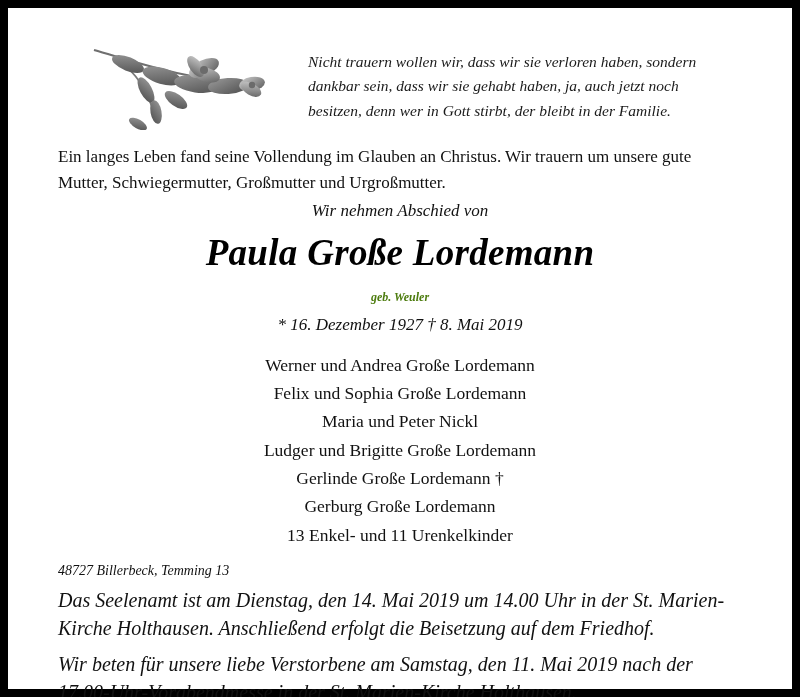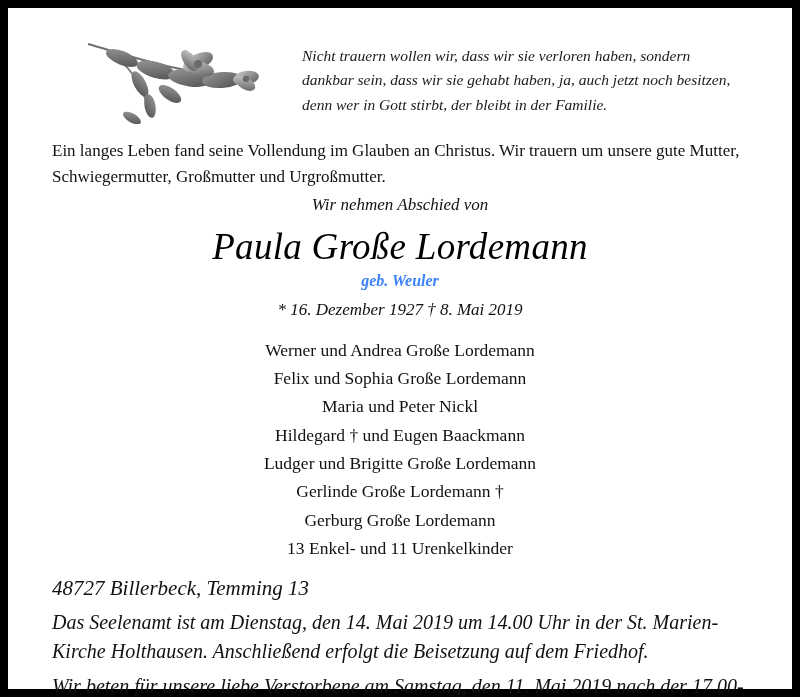--- a/index.html
+++ b/index.html
@@ -14,21 +14,21 @@
     color: #111111;
     overflow: hidden;
   }
   .obituary {
     position: relative;
     width: 800px;
     height: 697px;
     box-sizing: border-box;
     border: 8px solid #000000;
     background: #ffffff;
-    padding: 10px;
+    padding: 16px;
   }
   .inner {
     position: relative;
     width: 100%;
     height: 100%;
     box-sizing: border-box;
     padding: 14px 34px 10px 34px;
   }
   
   .top-row {
@@ -71,32 +71,32 @@
     text-align: center;
     font-size: 17px;
     font-style: italic;
     color: #111111;
   }
   .name {
     margin-top: 12px;
     text-align: center;
     font-size: 37px;
     font-style: italic;
-    font-weight: normal;
+    font-weight: bold;
     letter-spacing: 0.3px;
     color: #000000;
     line-height: 1.1;
   }
   .maiden {
-    margin-top: 4px;
-    text-align: center;
-    font-size: 16px;
+    margin-top: 16px;
+    text-align: center;
+    font-size: 12px;
     font-style: italic;
     font-weight: bold;
-    color: #3b82f6;
+    color: #4d7c0f;
   }
   .dates {
     margin-top: 10px;
     text-align: center;
     font-size: 17px;
     font-style: italic;
     color: #111111;
   }
   
   .mourners {
@@ -104,21 +104,21 @@
     text-align: center;
   }
   .mourner {
     font-size: 17.5px;
     line-height: 1.62;
     color: #111111;
   }
   
   .address {
     margin-top: 14px;
-    font-size: 21px;
+    font-size: 14px;
     font-style: italic;
     color: #111111;
   }
   .note {
     margin-top: 7px;
     font-size: 20px;
     font-style: italic;
     line-height: 1.42;
     color: #111111;
   }
@@ -180,21 +180,20 @@
     <div class="name">Paula Große Lordemann</div>
 
     <div class="maiden">geb. Weuler</div>
 
     <div class="dates">* 16. Dezember 1927   † 8. Mai 2019</div>
 
     <div class="mourners">
       <div class="mourner">Werner und Andrea Große Lordemann</div>
       <div class="mourner">Felix und Sophia Große Lordemann</div>
       <div class="mourner">Maria und Peter Nickl</div>
-      <div class="mourner">Hildegard † und Eugen Baackmann</div>
       <div class="mourner">Ludger und Brigitte Große Lordemann</div>
       <div class="mourner">Gerlinde Große Lordemann †</div>
       <div class="mourner">Gerburg Große Lordemann</div>
       <div class="mourner">13 Enkel- und 11 Urenkelkinder</div>
     </div>
 
     <div class="address">48727 Billerbeck, Temming 13</div>
 
     <div class="note">Das Seelenamt ist am Dienstag, den 14. Mai 2019 um 14.00 Uhr in der St. Marien-Kirche Holthausen. Anschließend erfolgt die Beisetzung auf dem Friedhof.</div>
 

